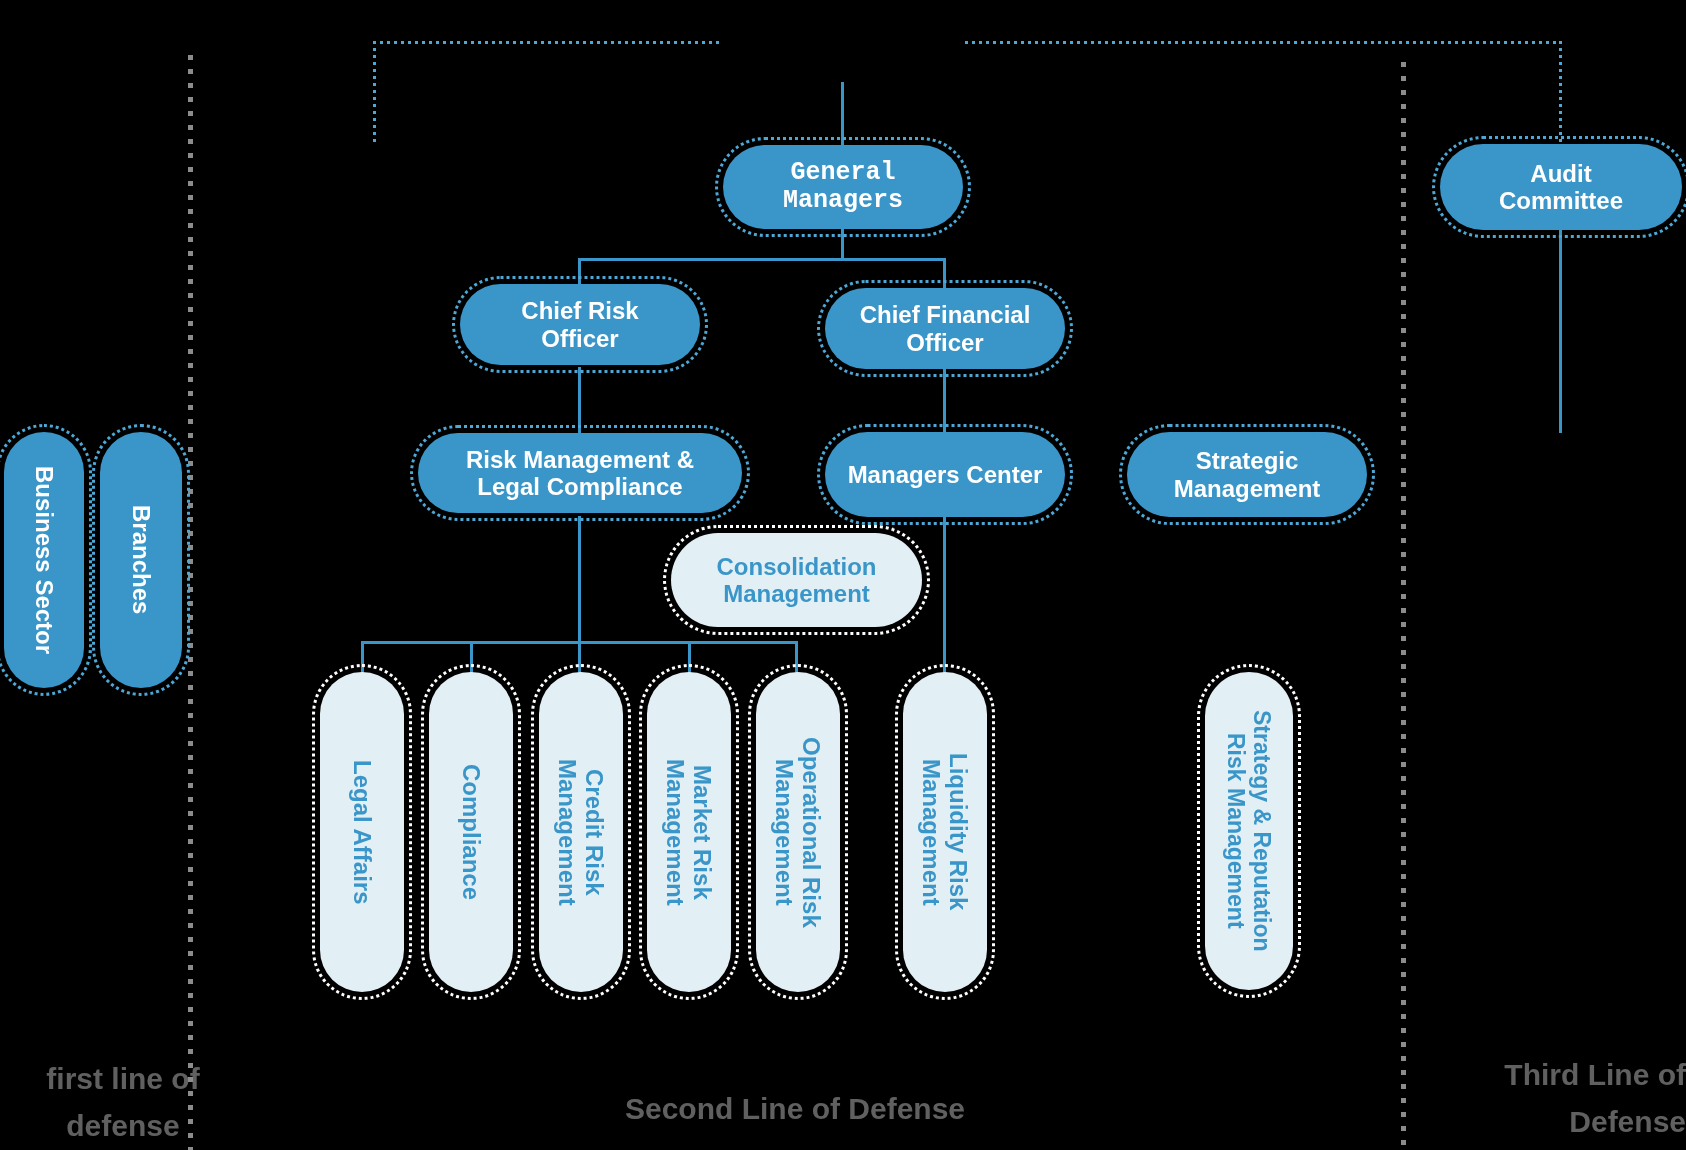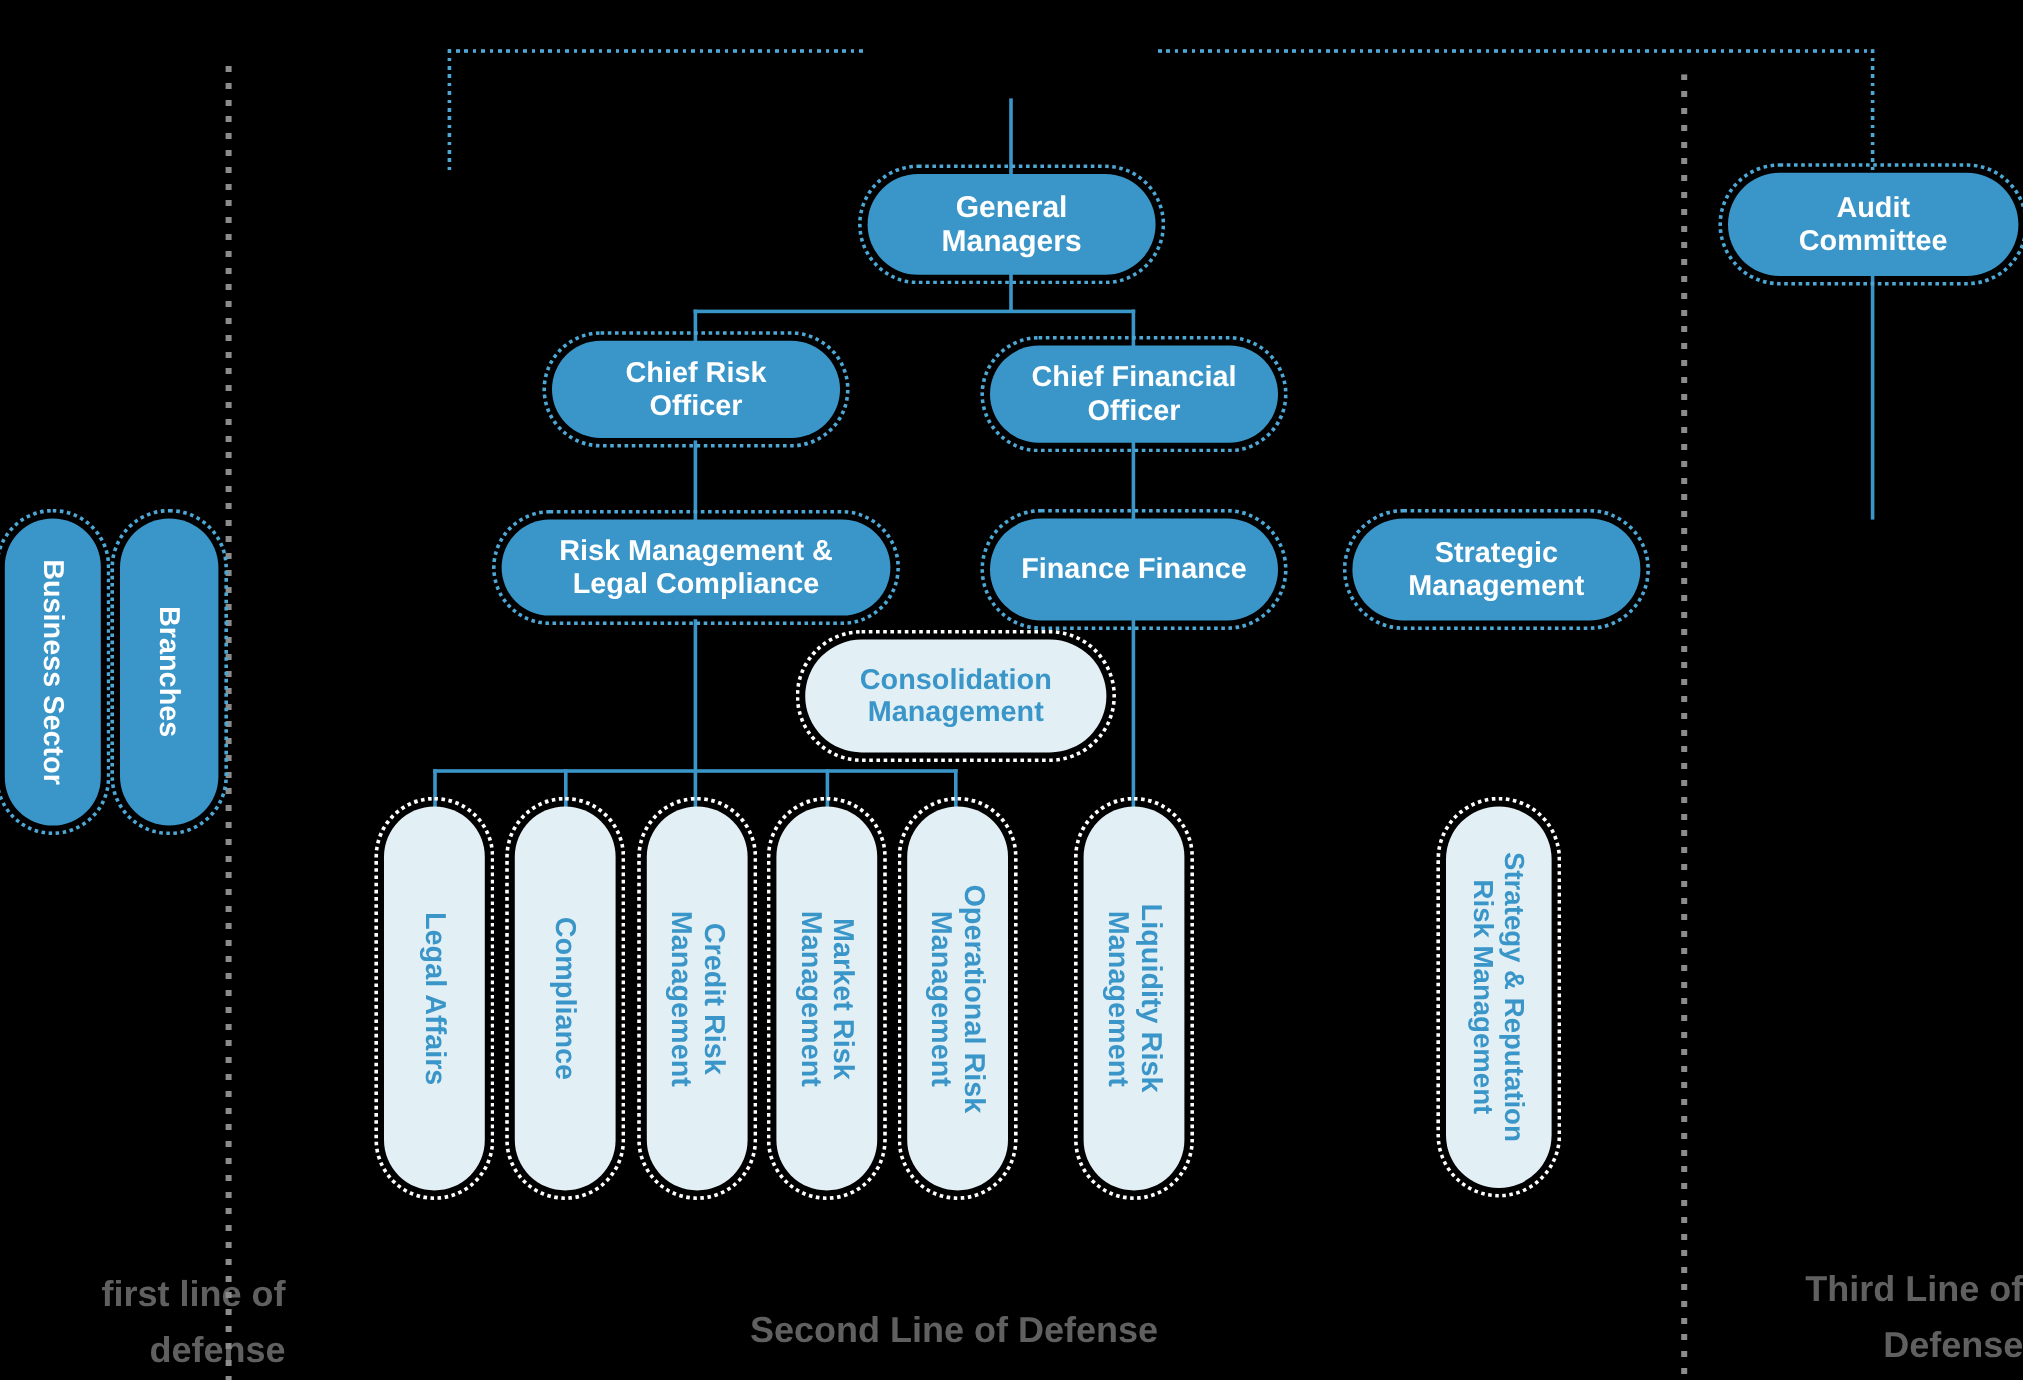--- a/index.html
+++ b/index.html
@@ -45,21 +45,21 @@
     font-size:30px;
     color:var(--label,#606060);
     white-space:pre-line;
     line-height:1.55;
   }
 </style>
 </head>
 <body>
 
 <div id="diagram">
-  <div class="zone-label" style="left:8px;top:1056px;width:230px;text-align:right">first line of
+  <div class="zone-label" style="left:8px;top:1056px;width:230px;text-align:center">first line of
 defense</div>
   <div class="zone-label" style="left:555px;top:1086px;width:480px;text-align:center">Second Line of Defense</div>
   <div class="zone-label" style="left:1412px;top:1052px;width:274px;text-align:right">Third Line of
 Defense</div>
 <div class="seg solid-v" style="left: 841px; top: 82px; height: 64px;"></div>
     <div class="seg solid-v" style="left: 841px; top: 228px; height: 32px;"></div>
     <div class="seg solid-h" style="left: 578px; top: 258px; width: 368px;"></div>
     <div class="seg solid-v" style="left: 578px; top: 258px; height: 30px;"></div>
     <div class="seg solid-v" style="left: 943px; top: 258px; height: 31px;"></div>
     <div class="seg solid-v" style="left: 578px; top: 367px; height: 67px;"></div>
@@ -71,29 +71,29 @@
     <div class="seg solid-v" style="left: 688px; top: 641px; height: 32px;"></div>
     <div class="seg solid-v" style="left: 795px; top: 641px; height: 32px;"></div>
     <div class="seg solid-v" style="left: 943px; top: 516px; height: 157px;"></div>
     <div class="seg solid-v" style="left: 1559px; top: 230px; height: 203px;"></div>
     <div class="seg dotblue-h" style="left: 373px; top: 41px; width: 347px;"></div>
     <div class="seg dotblue-h" style="left: 965px; top: 41px; width: 596px;"></div>
     <div class="seg dotblue-v" style="left: 373px; top: 41px; height: 102px;"></div>
     <div class="seg dotblue-v" style="left: 1559px; top: 41px; height: 104px;"></div>
     <div class="seg dotgray-v" style="left: 188px; top: 55px; height: 1095px;"></div>
     <div class="seg dotgray-v" style="left: 1401px; top: 62px; height: 1088px;"></div>
-    <div class="node solid" style="left: 723px; top: 145px; width: 240px; height: 84px; font-size: 25px;">General
+    <div class="node solid" style="left: 723px; top: 145px; width: 240px; height: 84px; font-size: 25px; font-family: Liberation Mono, monospace;">General
 Managers</div>
     <div class="node solid" style="left: 460px; top: 284px; width: 240px; height: 81px; font-size: 24px;">Chief Risk
 Officer</div>
     <div class="node solid" style="left: 825px; top: 288px; width: 240px; height: 81px; font-size: 24px;">Chief Financial
 Officer</div>
     <div class="node solid" style="left: 418px; top: 433px; width: 324px; height: 80px; font-size: 24px;">Risk Management &amp;
 Legal Compliance</div>
-    <div class="node solid" style="left: 825px; top: 432px; width: 240px; height: 85px; font-size: 24px;">Finance Finance</div>
+    <div class="node solid" style="left: 825px; top: 432px; width: 240px; height: 85px; font-size: 24px;">Managers Center</div>
     <div class="node solid" style="left: 1127px; top: 432px; width: 240px; height: 85px; font-size: 24px;">Strategic
 Management</div>
     <div class="node solid" style="left: 1440px; top: 144px; width: 242px; height: 86px; font-size: 24px;">Audit
 Committee</div>
     <div class="node light" style="left: 671px; top: 533px; width: 251px; height: 94px; font-size: 24px;">Consolidation
 Management</div>
     <div class="node solid vert" style="left: 4px; top: 432px; width: 80px; height: 256px; font-size: 24px;">Business Sector</div>
     <div class="node solid vert" style="left: 100px; top: 432px; width: 82px; height: 256px; font-size: 24px;">Branches</div>
     <div class="node light vert" style="left: 320px; top: 672px; width: 84px; height: 320px; font-size: 24px;">Legal Affairs</div>
     <div class="node light vert" style="left: 429px; top: 672px; width: 84px; height: 320px; font-size: 24px;">Compliance</div>

